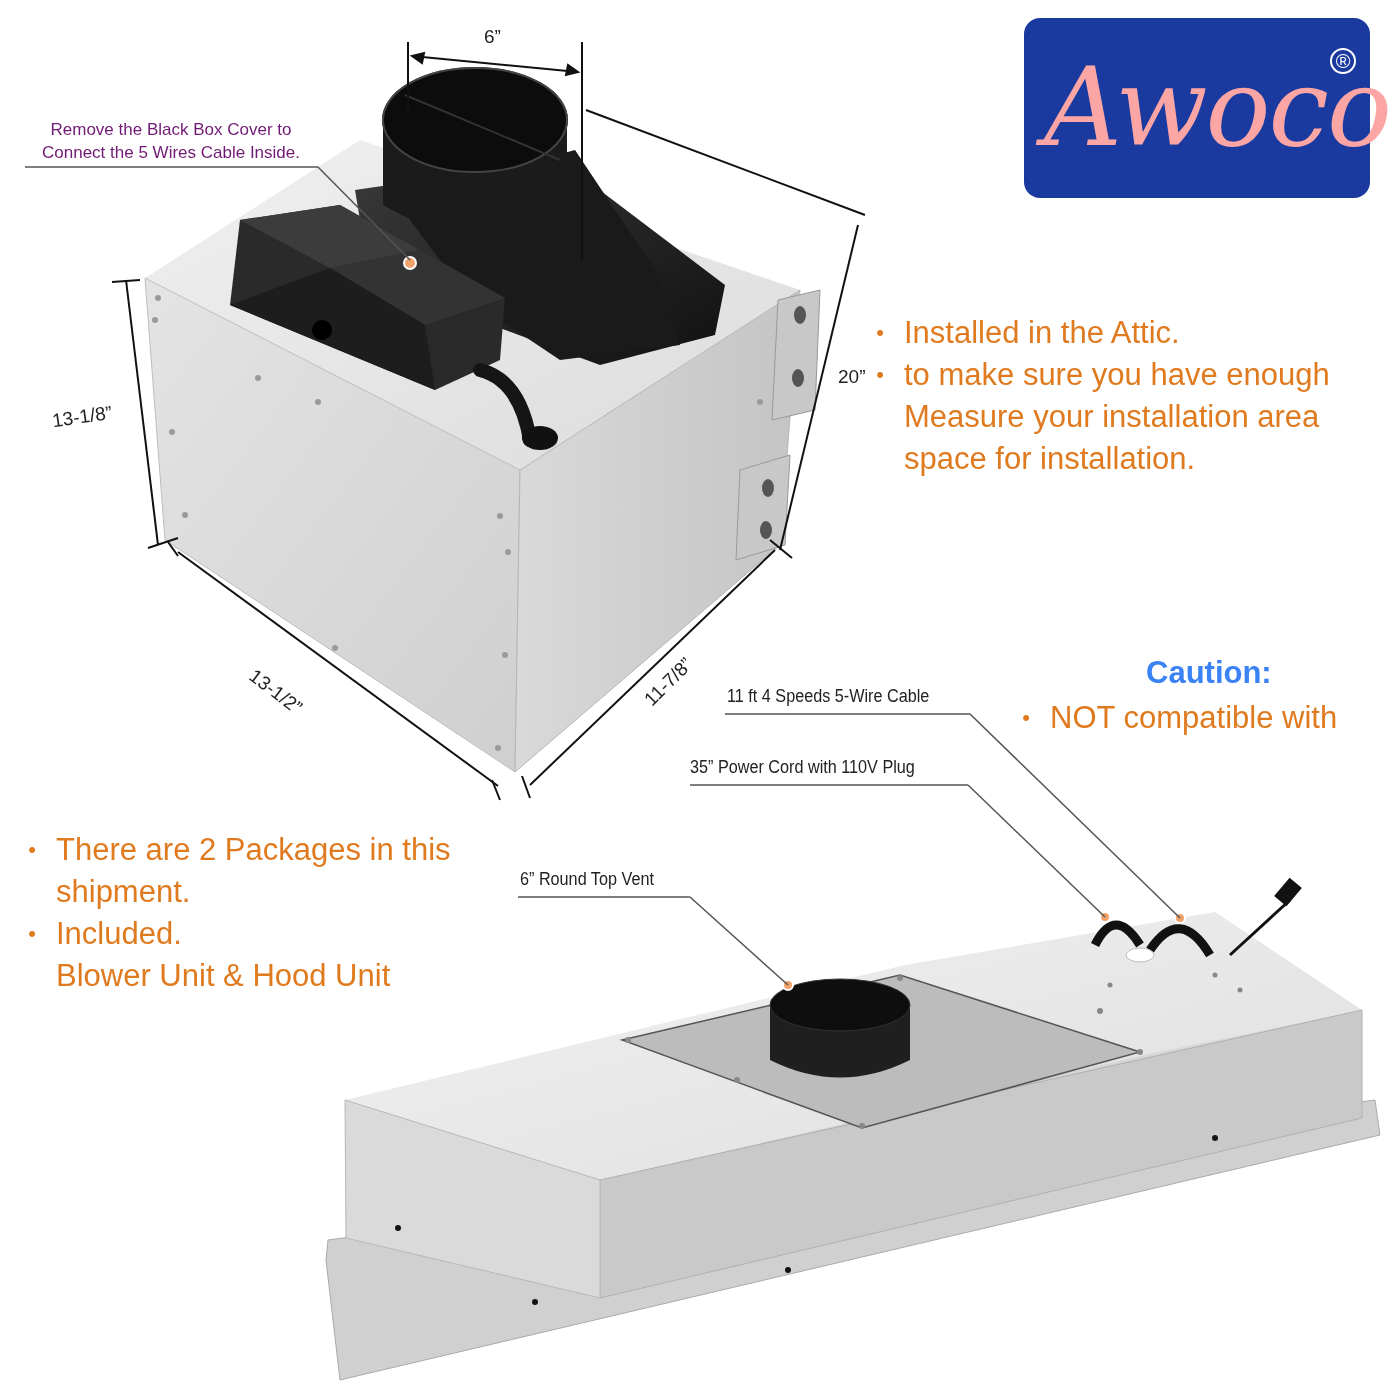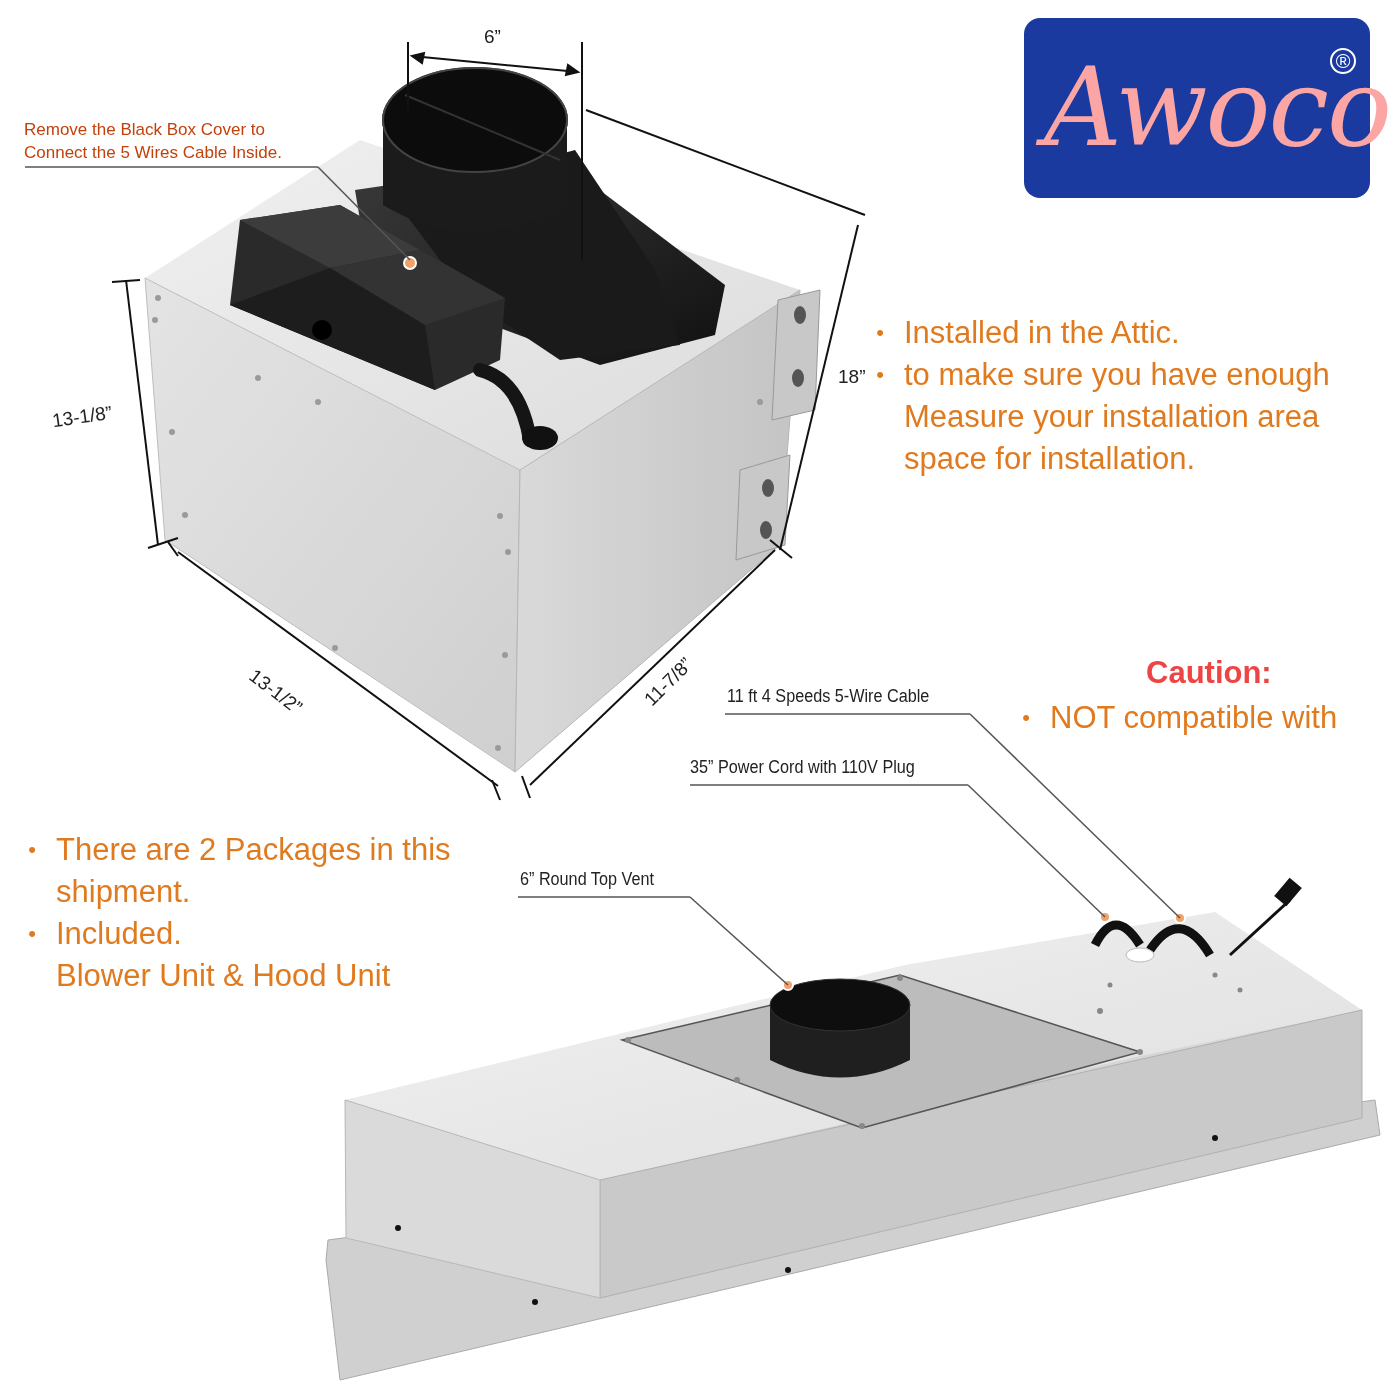--- a/index.html
+++ b/index.html
@@ -5,23 +5,23 @@
   html, body { margin:0; padding:0; background:#ffffff; }
   body { width:1400px; height:1400px; position:relative; overflow:hidden; font-family:"Liberation Sans", sans-serif; }
   .abs { position:absolute; }
   .logo { left:1024px; top:18px; width:346px; height:180px; background:#1a3aa0; border-radius:16px; }
   .logo-text { position:absolute; left:20px; top:10px; font-family:"DejaVu Serif", serif; font-style:italic; color:#fca5a5; font-size:108px; letter-spacing:-2px; line-height:160px; }
   .logo-reg { position:absolute; right:14px; top:30px; color:#fff; font-size:20px; border:2px solid #fff; border-radius:50%; width:22px; height:22px; line-height:22px; text-align:center; font-family:"Liberation Sans", sans-serif; }
   .bullets { font-size:31px; line-height:42px; color:#e07a1f; }
   .bullet { position:relative; padding-left:34px; }
   .bullet .dot { position:absolute; left:0; top:0; width:20px; text-align:center; font-size:22px; }
   .callout { font-family:"Liberation Sans Narrow","Liberation Sans", sans-serif; font-size:18px; color:#222; transform:scaleX(0.9); transform-origin:left top; white-space:nowrap; }
-  .note { font-size:17px; color:#c2410c; line-height:23px; }
+  .note { font-size:17px; color:#701a75; line-height:23px; text-align:center; }
   .dim { font-size:19px; color:#222; white-space:nowrap; }
-  .caution { font-size:31px; font-weight:bold; color:#ef4444; }
+  .caution { font-size:31px; font-weight:bold; color:#3b82f6; }
   svg { position:absolute; left:0; top:0; }
 </style>
 </head>
 <body>
 
 <svg width="1400" height="1400" viewBox="0 0 1400 1400">
   <defs>
     <linearGradient id="sideL" x1="0" y1="0" x2="1" y2="1">
       <stop offset="0" stop-color="#e4e4e4"></stop>
         <stop offset="1" stop-color="#cfcfcf"></stop>
@@ -184,21 +184,21 @@
 
 <div class="abs note" style="left:24px; top:118px; width:294px;">
   <div>Remove the Black Box Cover to</div>
   <div>Connect the 5 Wires Cable Inside.</div>
 </div>
 
 <div class="abs dim" style="left:484px; top:26px;">6”</div>
 <div class="abs dim" style="left:52px; top:406px; transform:rotate(-8deg);">13-1/8”</div>
 <div class="abs dim" style="left:258px; top:665px; transform:rotate(37deg); transform-origin:left top;">13-1/2”</div>
 <div class="abs dim" style="left:640px; top:695px; transform:rotate(-45deg); transform-origin:left top;">11-7/8”</div>
-<div class="abs dim" style="left:838px; top:366px;">18”</div>
+<div class="abs dim" style="left:838px; top:366px;">20”</div>
 
 <div class="abs bullets" style="left:870px; top:312px; width:520px;">
   <div class="bullet">
     <span class="dot">•</span>
     <div>Installed in the Attic.</div>
   </div>
   <div class="bullet">
     <span class="dot">•</span>
     <div>to make sure you have enough</div>
     <div>Measure your installation area</div>

